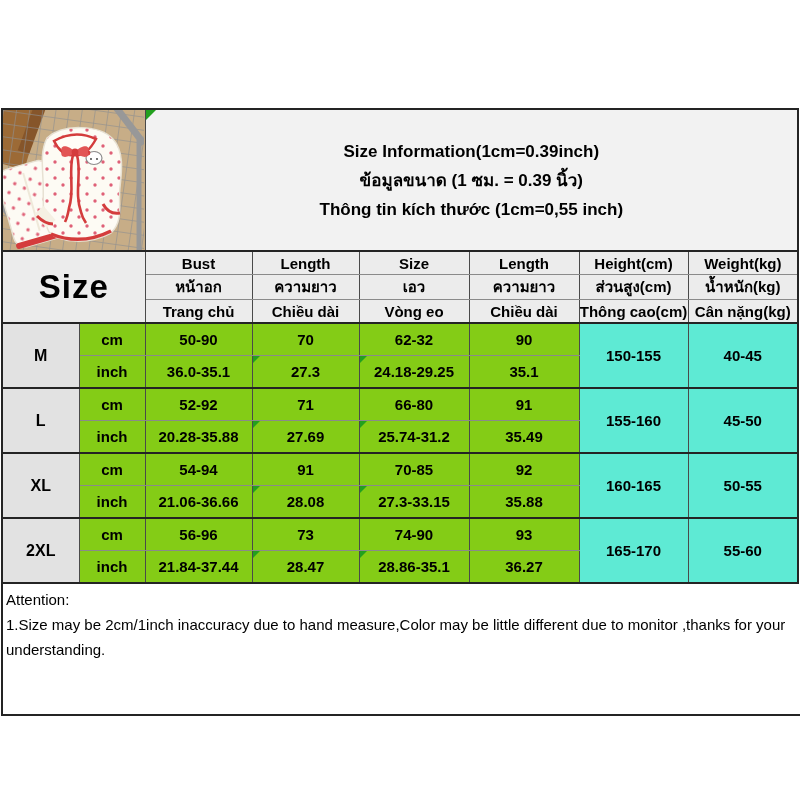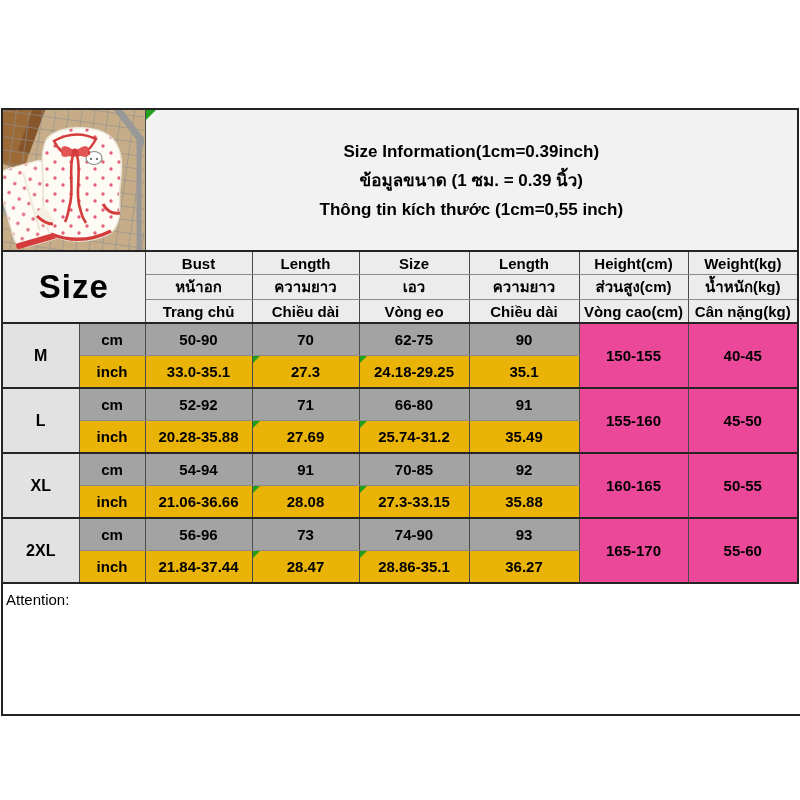--- a/index.html
+++ b/index.html
@@ -22,23 +22,23 @@
   }
   tr.sep td{border-top:2px solid #242424;}
   .photo-cell{height:140px;padding:0;background:#c7ad87;}
   .photo-cell svg{display:block;}
   .title-cell{background:#f2f2f2;position:relative;}
   .title-cell .tl{font-size:17px;line-height:29px;font-weight:bold;}
   .size-cell{background:#e2e2e2;font-size:33px;letter-spacing:1px;}
   tr.hdr td{background:#ececec;height:22px;}
   .lbl{background:#e2e2e2;font-size:16px;}
   .unit{font-size:15px;}
-  .bg-cm{background:#a3a3a3;margin-top:6px;}
-  .bg-inch{background:#eab308;}
-  .merged{background:#ec4899;}
+  .bg-cm{background:#84cc16;margin-top:6px;}
+  .bg-inch{background:#84cc16;}
+  .merged{background:#5eead4;}
   tr.datarow td{height:31px;}
   .rel{position:relative;margin-left:37px;}
   .tri{
     position:absolute;top:0;left:0;width:0;height:0;
     border-top:7px solid #23a01e;border-right:7px solid transparent;
   }
   .tri.big{border-top-width:10px;border-right-width:10px;}
   .attention{
     width:789px;border:2px solid #242424;border-top:none;
     min-height:124px;background:#fff;padding:3px 16px 3px 3px;
@@ -140,37 +140,37 @@
         <td>เอว</td>
         <td>ความยาว</td>
         <td>ส่วนสูง(cm)</td>
         <td>น้ำหนัก(kg)</td>
       </tr>
       <tr class="hdr">
         <td>Trang chủ</td>
         <td>Chiều dài</td>
         <td>Vòng eo</td>
         <td>Chiều dài</td>
-        <td>Vòng cao(cm)</td>
+        <td>Thông cao(cm)</td>
         <td>Cân nặng(kg)</td>
       </tr>
 
       <tr class="datarow sep">
         <td rowspan="2" class="lbl">M</td>
         <td class="unit bg-cm">cm</td>
         <td class="bg-cm">50-90</td>
         <td class="bg-cm">70</td>
-        <td class="bg-cm">62-75</td>
+        <td class="bg-cm">62-32</td>
         <td class="bg-cm">90</td>
         <td rowspan="2" class="merged">150-155</td>
         <td rowspan="2" class="merged">40-45</td>
       </tr>
       <tr class="datarow">
         <td class="unit bg-inch">inch</td>
-        <td class="bg-inch">33.0-35.1</td>
+        <td class="bg-inch">36.0-35.1</td>
         <td class="bg-inch rel"><span class="tri"></span><span>27.3</span></td>
         <td class="bg-inch rel"><span class="tri"></span><span>24.18-29.25</span></td>
         <td class="bg-inch">35.1</td>
       </tr>
 
       <tr class="datarow sep">
         <td rowspan="2" class="lbl">L</td>
         <td class="unit bg-cm">cm</td>
         <td class="bg-cm">52-92</td>
         <td class="bg-cm">71</td>
@@ -220,16 +220,17 @@
         <td class="bg-inch">21.84-37.44</td>
         <td class="bg-inch rel"><span class="tri"></span><span>28.47</span></td>
         <td class="bg-inch rel"><span class="tri"></span><span>28.86-35.1</span></td>
         <td class="bg-inch">36.27</td>
       </tr>
     </tbody>
       </table>
 
     <div class="attention">
       <div>Attention:</div>
+      <div>1.Size may be 2cm/1inch inaccuracy due to hand measure,Color may be little different due to monitor ,thanks for your understanding.</div>
     </div>
 
   </div>
 </div>
 
 </body></html>

